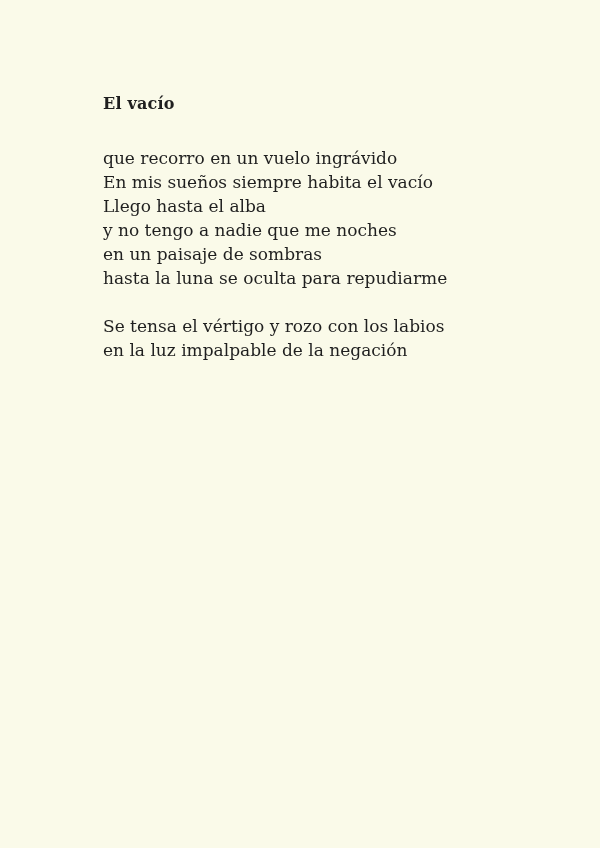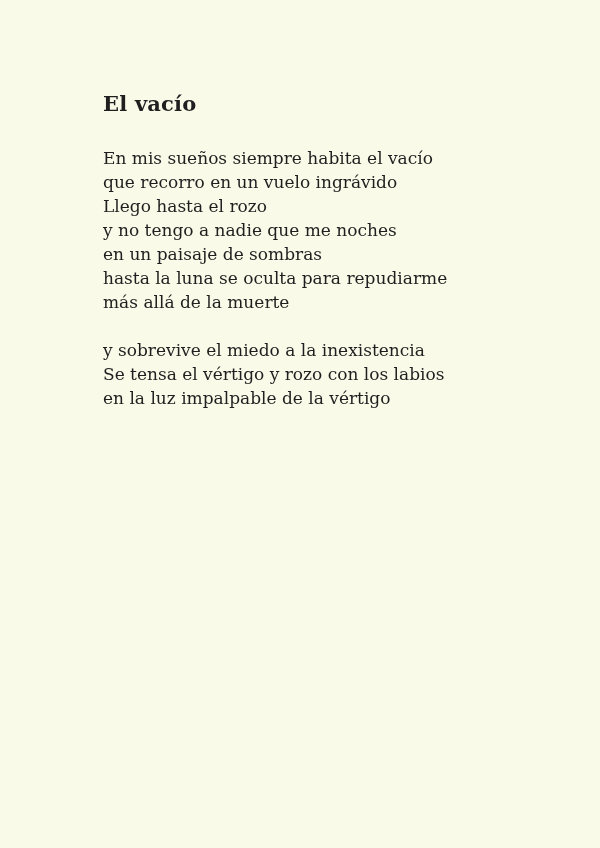--- a/index.html
+++ b/index.html
@@ -14,21 +14,21 @@
     color: #1f1f1f;
     overflow: hidden;
   }
   .page {
     box-sizing: border-box;
     width: 600px;
     height: 848px;
     padding: 92px 60px 0 103px;
   }
   .poem-title {
-    font-size: 21px;
+    font-size: 16px;
     line-height: 24px;
     font-weight: bold;
     margin: 0 0 30px 0;
     letter-spacing: 0.2px;
   }
   .stanza {
     margin: 0 0 24px 0;
   }
   .poem-line {
     margin: 0;
@@ -37,27 +37,25 @@
     white-space: nowrap;
   }
 </style>
 </head>
 <body>
 
 <div class="page">
   <h1 class="poem-title">El vacío</h1>
 
   <div class="stanza">
+    <p class="poem-line">que recorro en un vuelo ingrávido</p>
     <p class="poem-line">En mis sueños siempre habita el vacío</p>
-    <p class="poem-line">que recorro en un vuelo ingrávido</p>
-    <p class="poem-line">Llego hasta el rozo</p>
+    <p class="poem-line">Llego hasta el alba</p>
     <p class="poem-line">y no tengo a nadie que me noches</p>
     <p class="poem-line">en un paisaje de sombras</p>
     <p class="poem-line">hasta la luna se oculta para repudiarme</p>
-    <p class="poem-line">más allá de la muerte</p>
   </div>
 
   <div class="stanza">
-    <p class="poem-line">y sobrevive el miedo a la inexistencia</p>
     <p class="poem-line">Se tensa el vértigo y rozo con los labios</p>
-    <p class="poem-line">en la luz impalpable de la vértigo</p>
+    <p class="poem-line">en la luz impalpable de la negación</p>
   </div>
 </div>
 
 </body></html>

